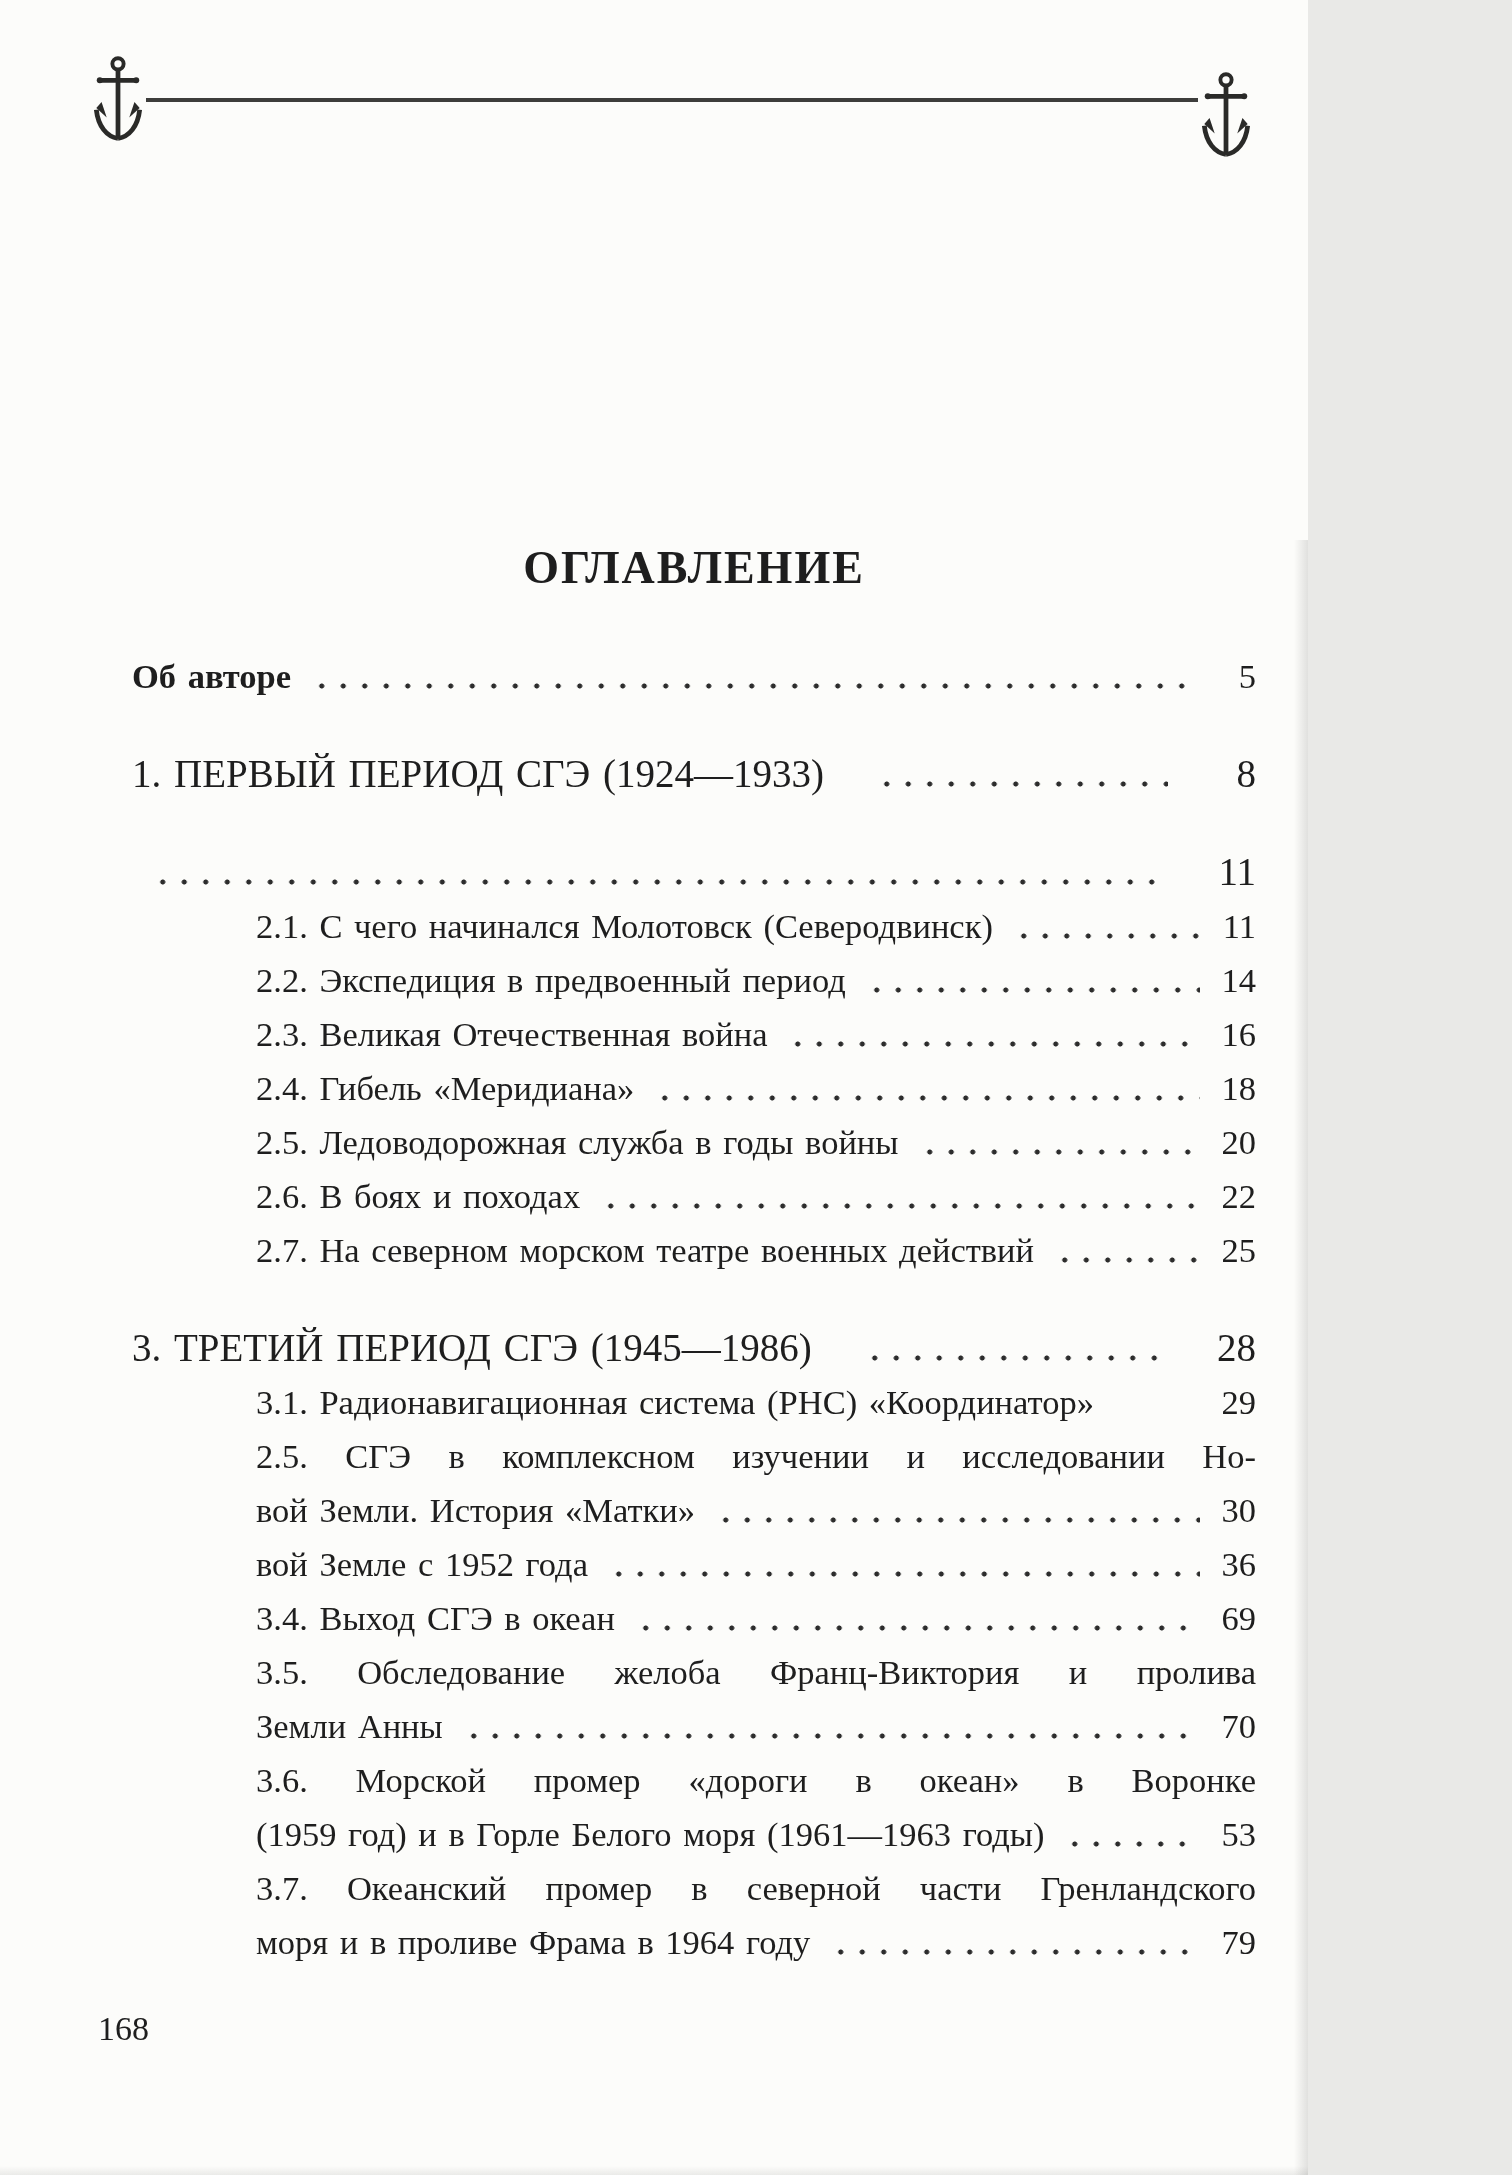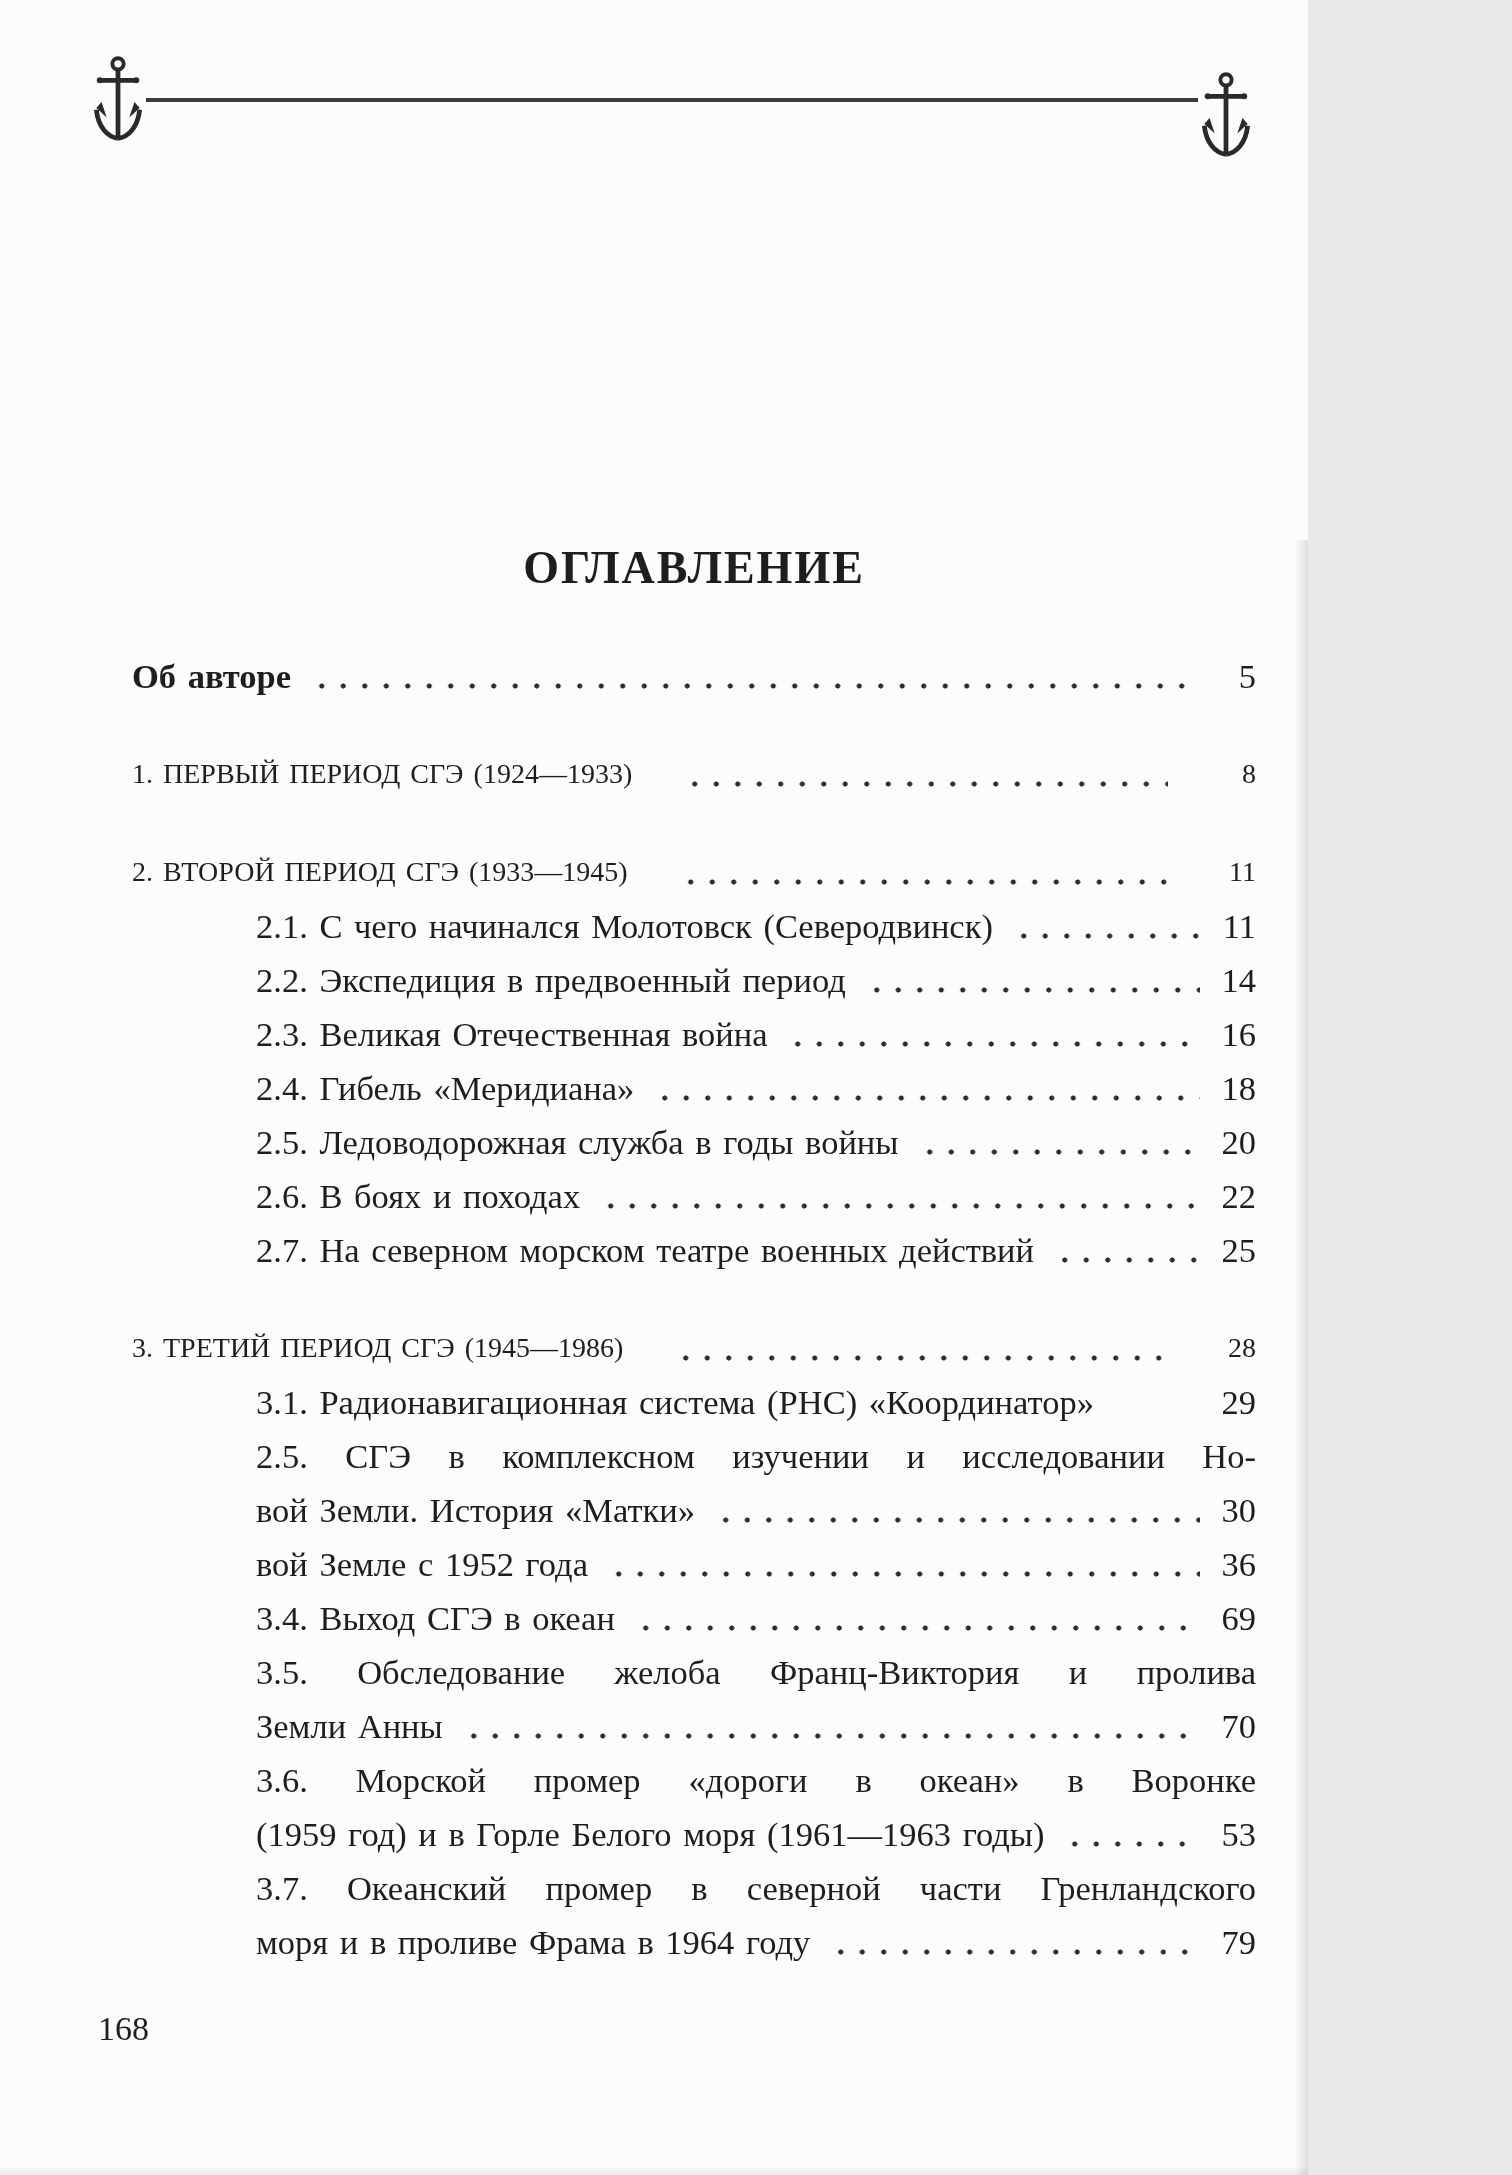--- a/index.html
+++ b/index.html
@@ -56,21 +56,21 @@
   .toc { margin-top:54px; }
 
   .row {
     display:flex; align-items:flex-end;
     height:54px; line-height:54px;
     font-size:34.5px;
     word-spacing:3px;
     white-space:nowrap;
   }
   .row .txt { flex:0 0 auto; }
-  .row.section { font-size:28px;gap:32px; }
+  .row.section { font-size:39px;gap:32px; }
   .row.boldlabel .txt { font-weight:bold; }
   .row.sub { padding-left:124px; }
   .row.gap { margin-top:44px; }
 
   
   .row.just {
     display:block;
     white-space:normal;
     text-align:justify;
     text-align-last:justify;
@@ -142,21 +142,20 @@
           <span class="txt">Об авторе</span>
           <span class="leader"></span>
           <span class="pg">5</span>
         </div>
         <div class="row section gap">
           <span class="txt">1. ПЕРВЫЙ ПЕРИОД СГЭ (1924—1933)</span>
           <span class="leader"></span>
           <span class="pg">8</span>
         </div>
         <div class="row section gap">
-          <span class="txt">2. ВТОРОЙ ПЕРИОД СГЭ (1933—1945)</span>
           <span class="leader"></span>
           <span class="pg">11</span>
         </div>
         <div class="row sub">
           <span class="txt">2.1. С чего начинался Молотовск (Северодвинск)</span>
           <span class="leader"></span>
           <span class="pg">11</span>
         </div>
         <div class="row sub">
           <span class="txt">2.2. Экспедиция в предвоенный период</span>

